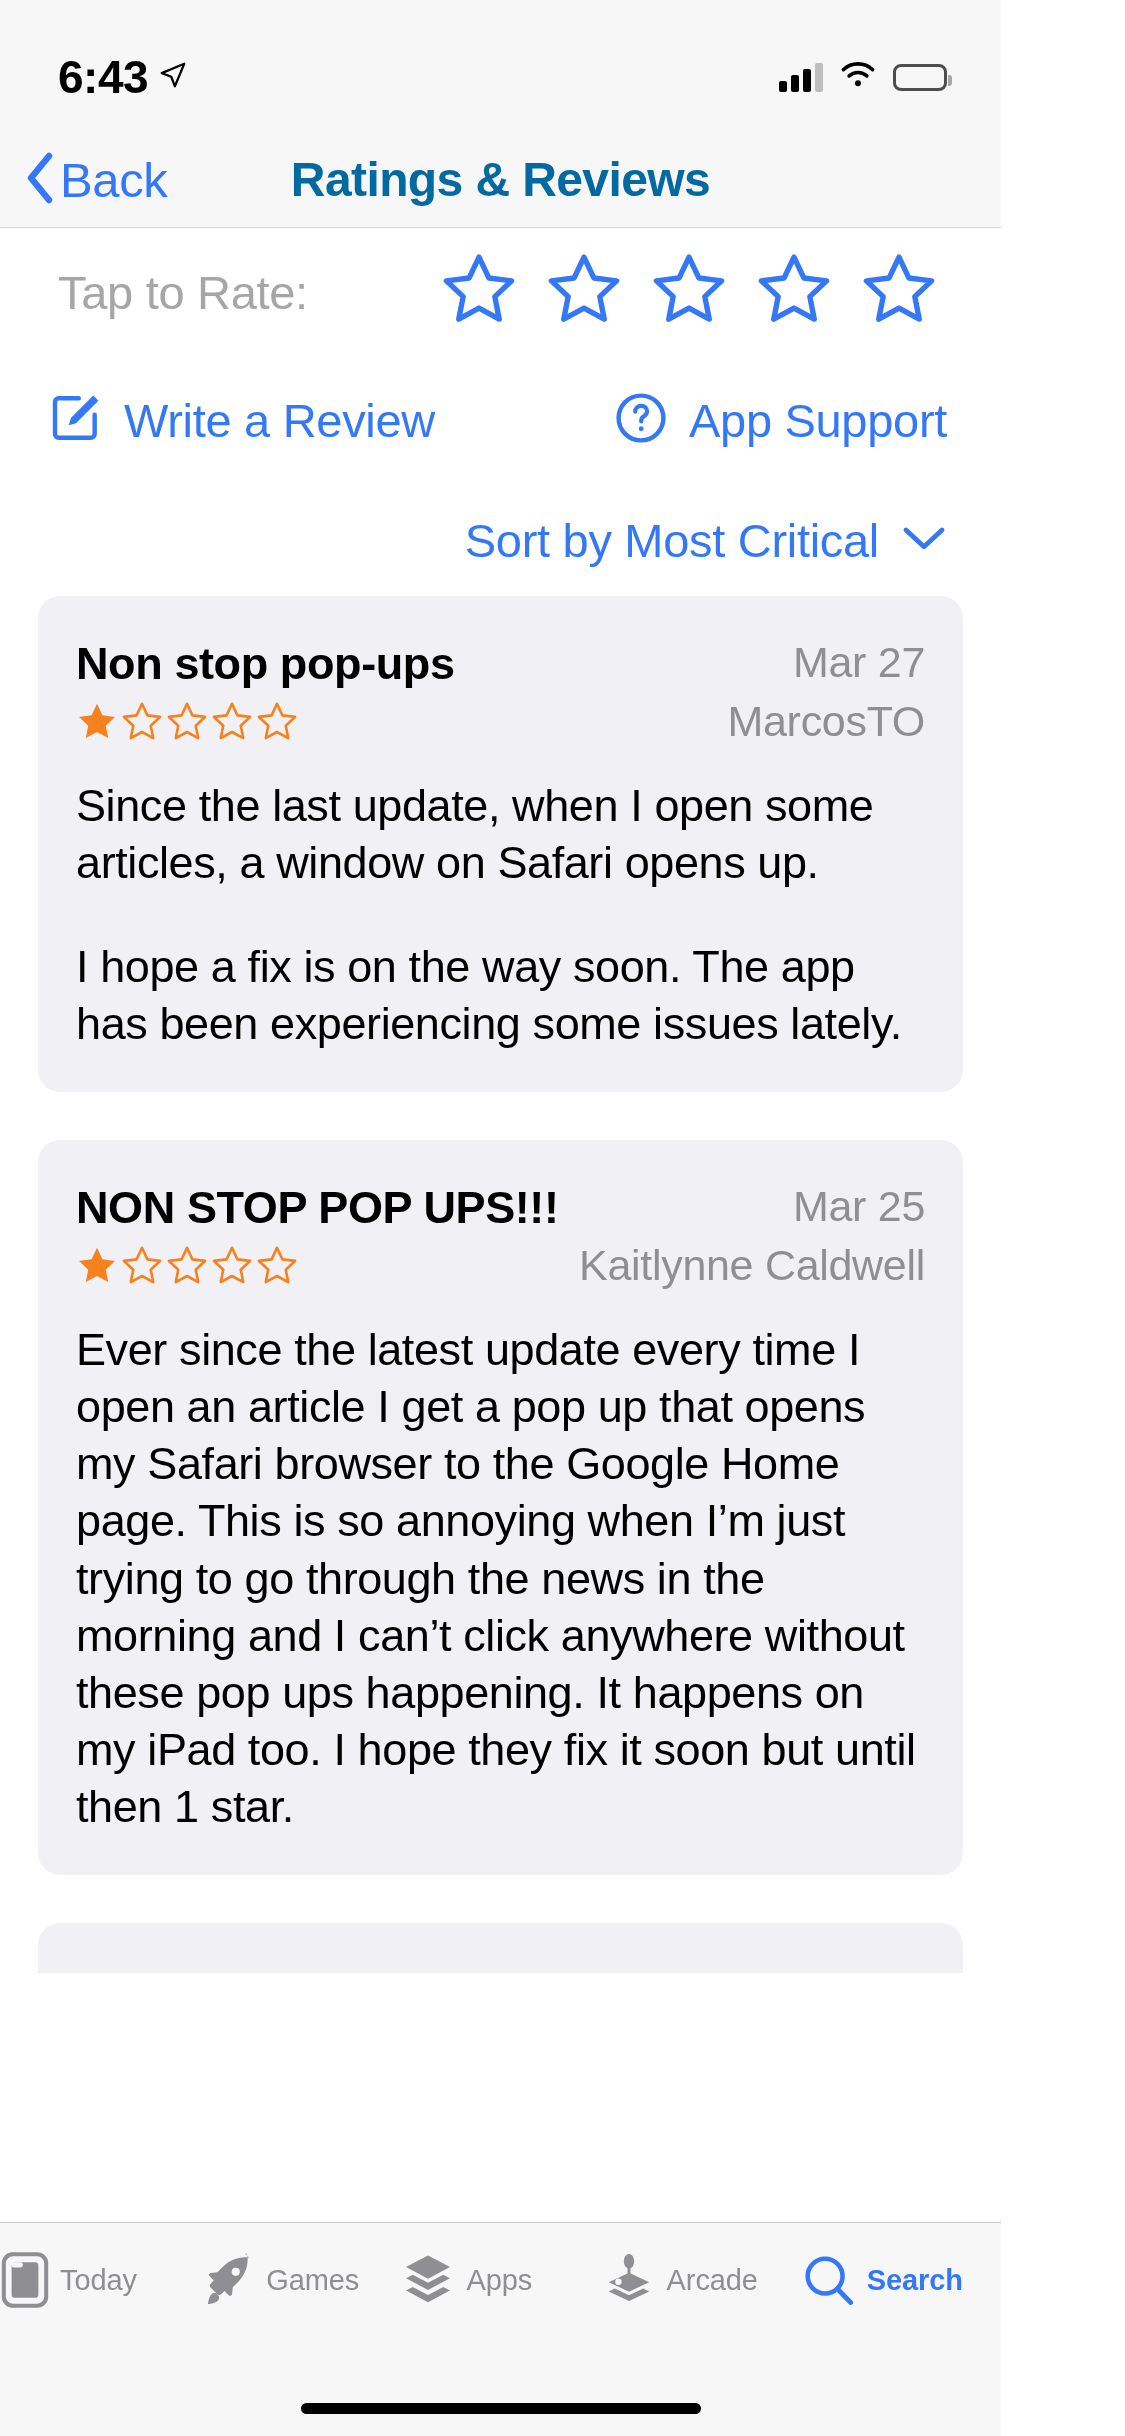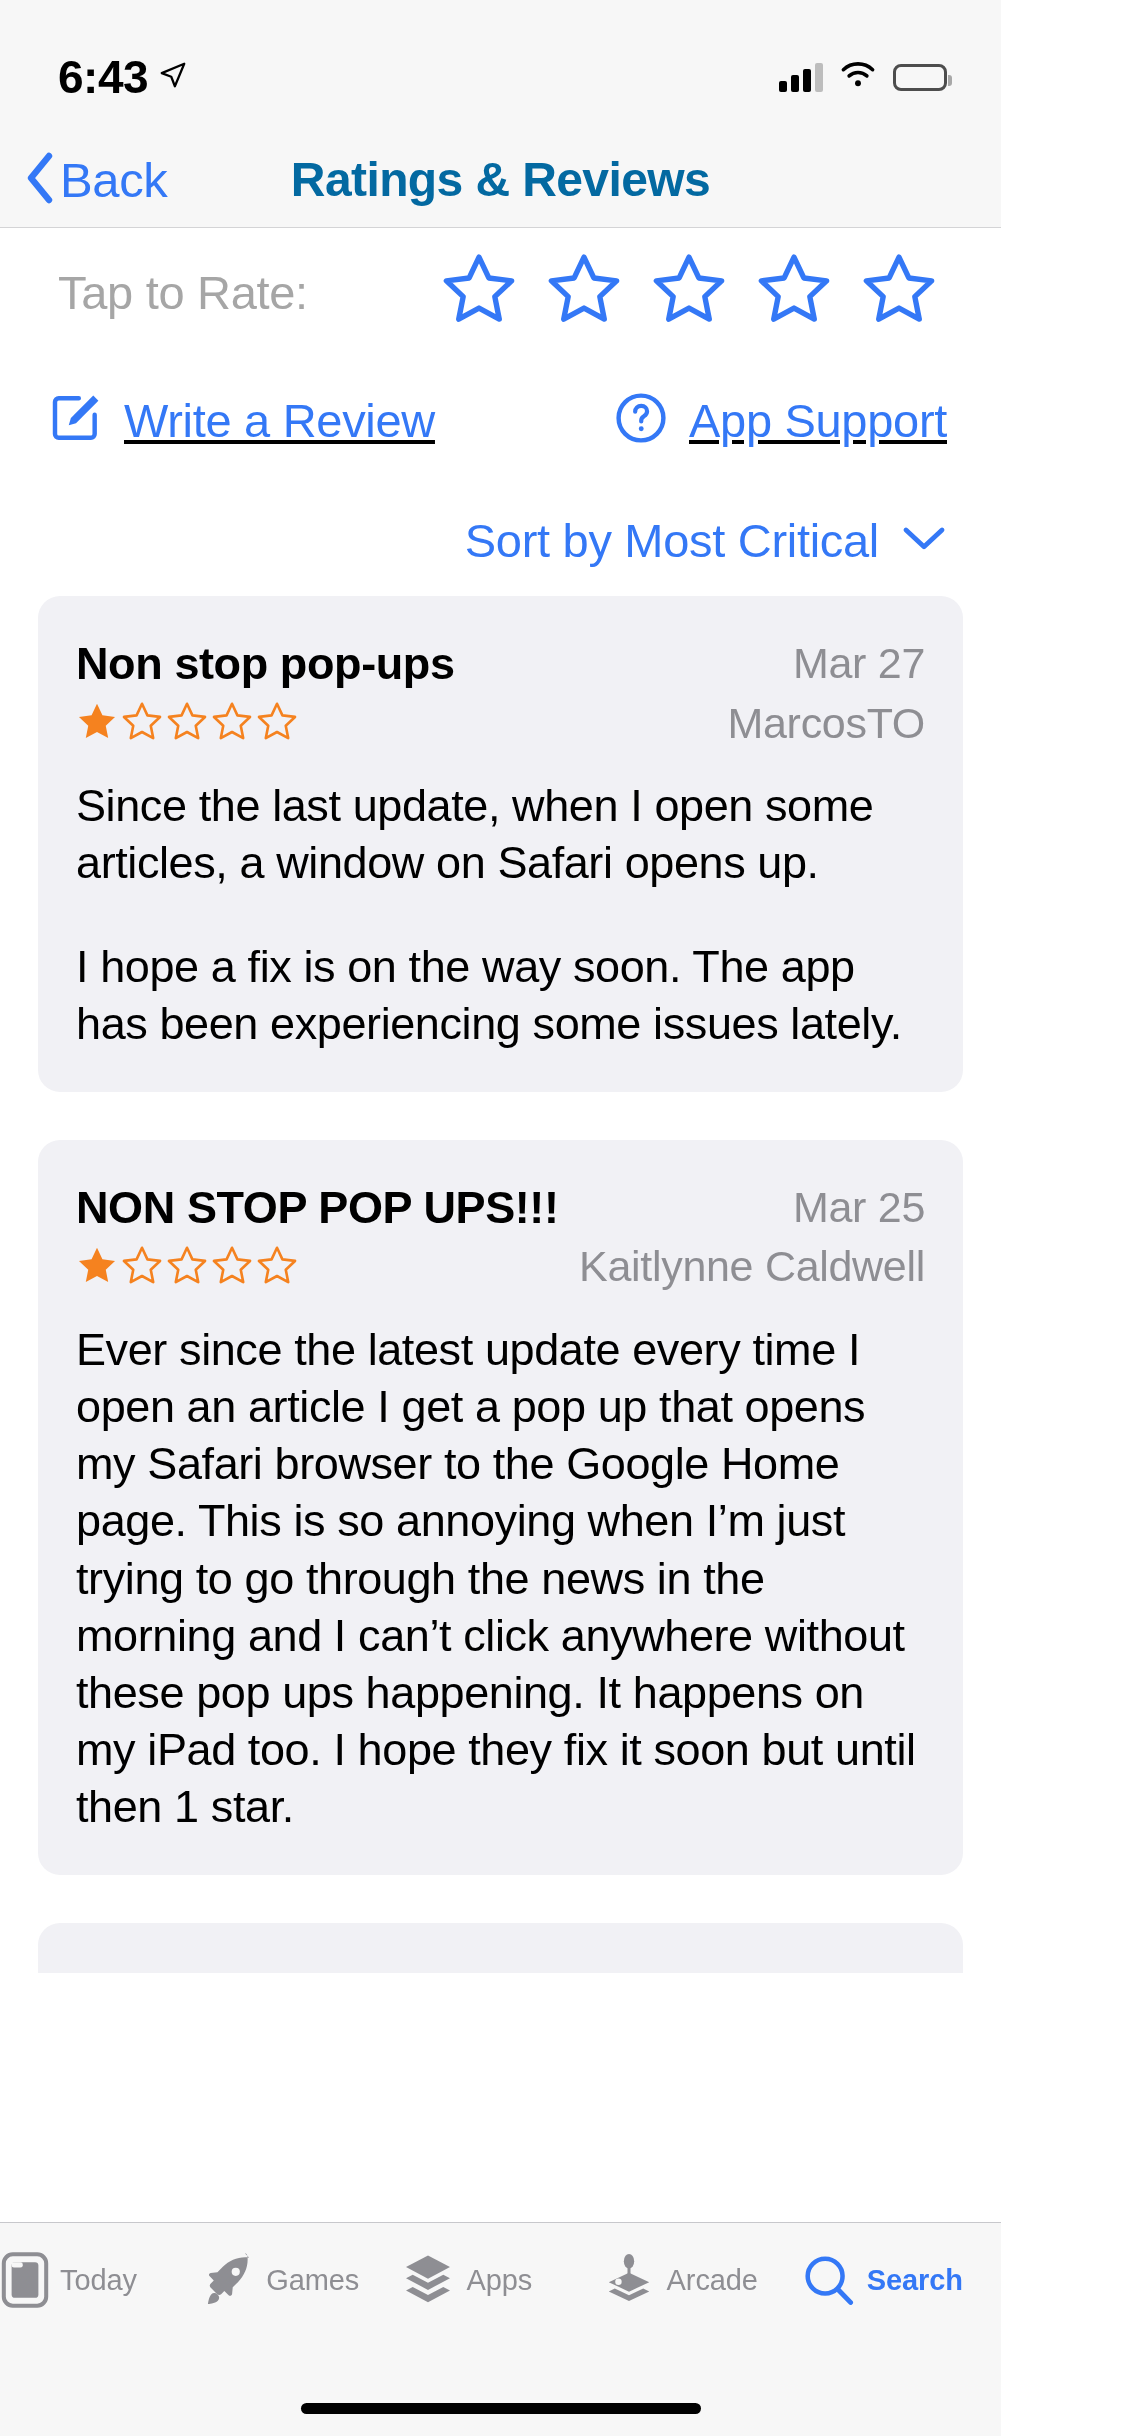--- a/index.html
+++ b/index.html
@@ -143,21 +143,20 @@
     display:flex;
     align-items:center;
     height:128px;
     padding:0 54px 0 48px;
   }
   .action {
     display:flex;
     align-items:center;
     gap:20px;
     cursor:pointer;
-    text-decoration:underline;
   }
   .action-label {
     font-size:47px;
     color:#3478f6;
     letter-spacing:-0.3px;
   }
   .action.support { margin-left:auto; }
 
   
   .sort-row {
@@ -183,21 +182,21 @@
   .cards { padding:0 38px; }
   .review-card {
     background:#f1f1f5;
     border-radius:22px;
     padding:44px 38px 40px 38px;
     margin-bottom:48px;
   }
   .card-head {
     display:flex;
     justify-content:space-between;
-    align-items:center;
+    align-items:flex-start;
   }
   .card-head-left { display:flex; flex-direction:column; gap:14px; }
   .card-head-right {
     display:flex;
     flex-direction:column;
     align-items:flex-end;
     gap:14px;
   }
   .review-title {
     font-size:45px;

